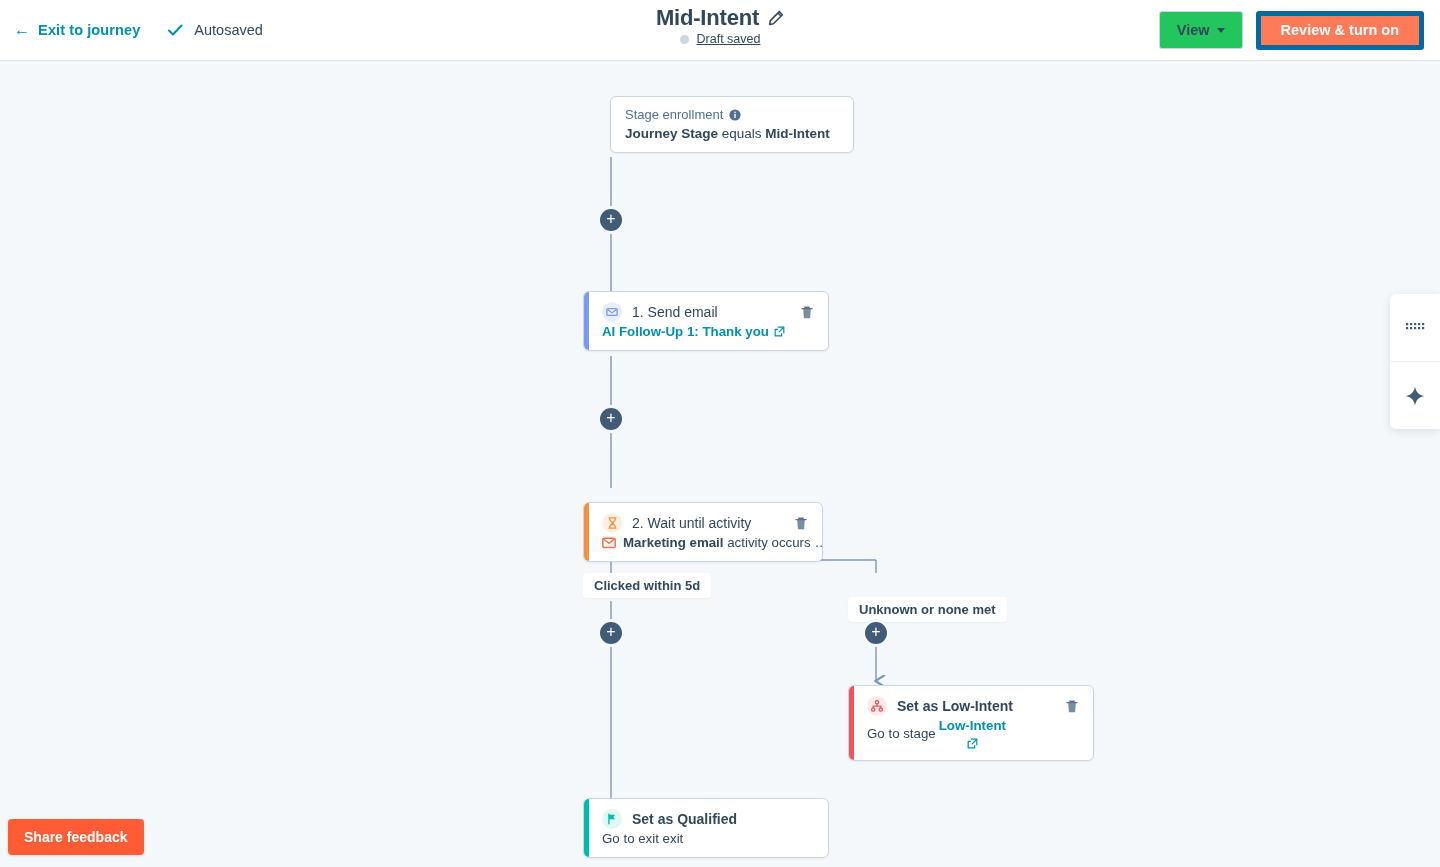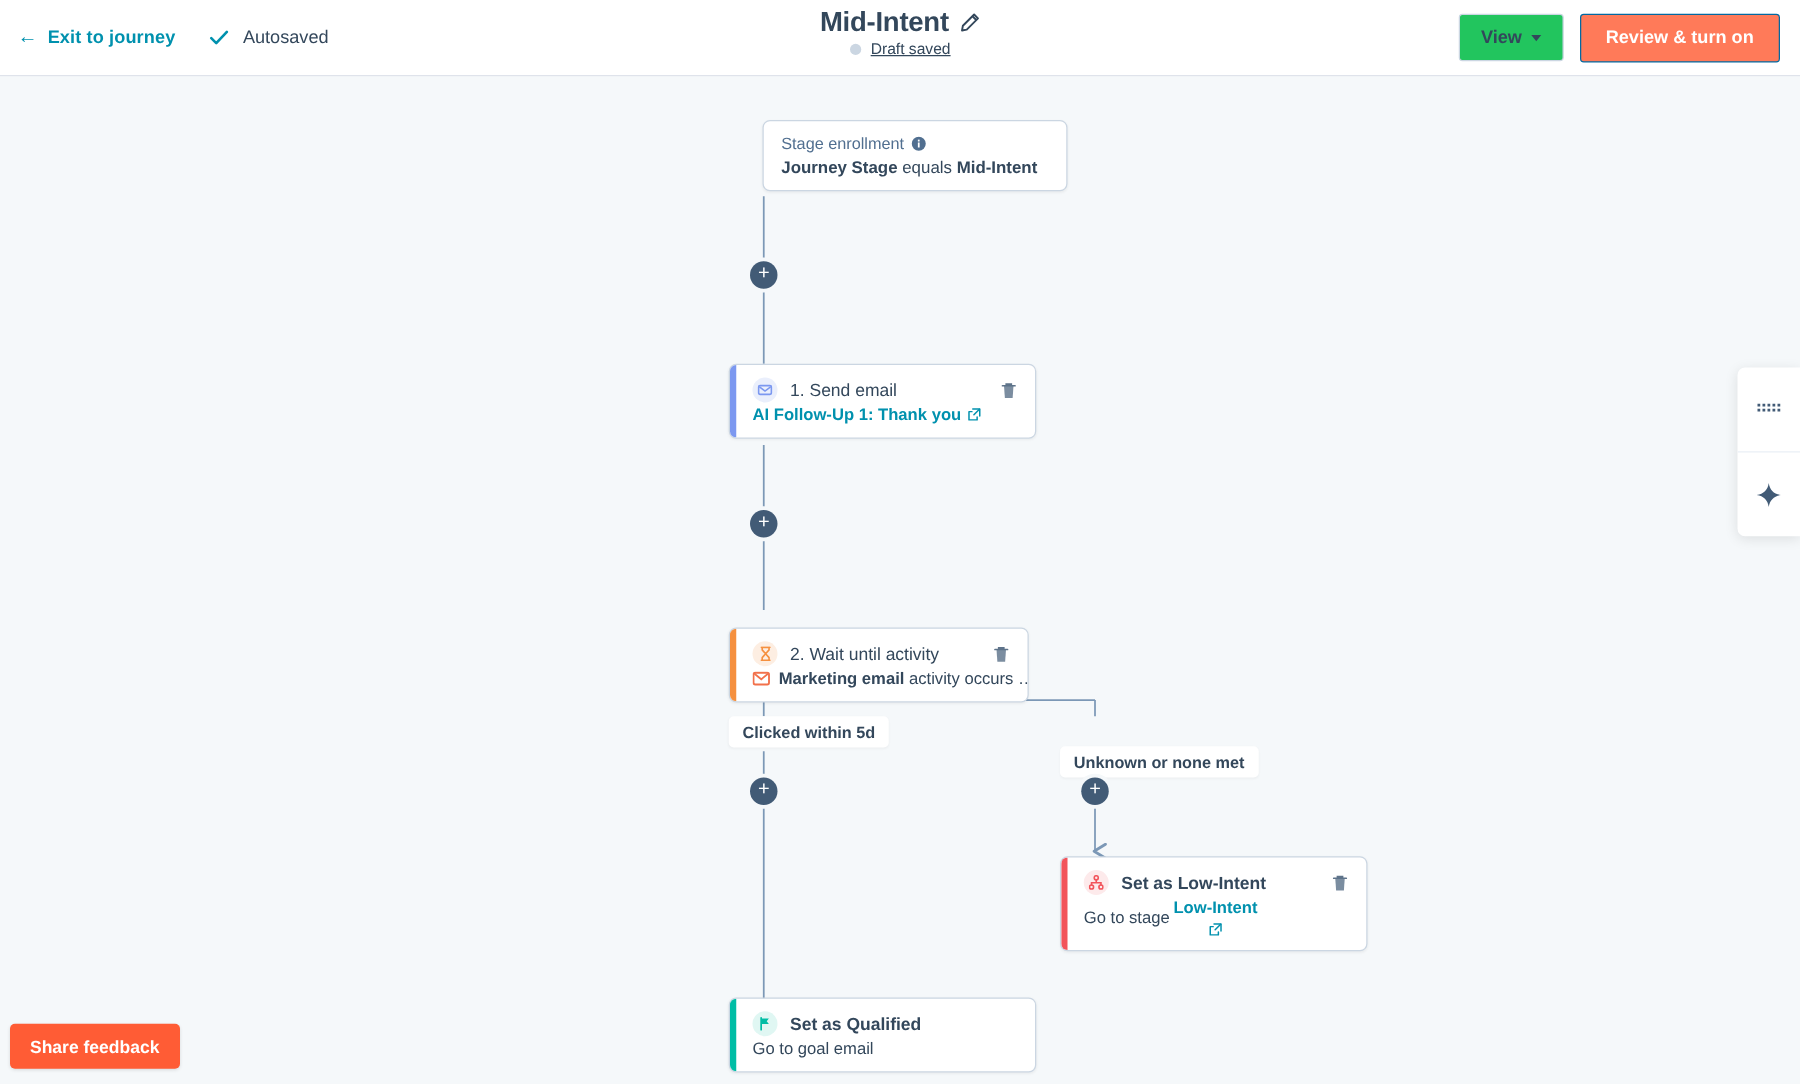--- a/index.html
+++ b/index.html
@@ -69,21 +69,21 @@
     color: #33475b; font-size: 14.5px; font-weight: 700;
     display: flex; align-items: center; gap: 7px; cursor: pointer;
     font-family: "Liberation Sans", sans-serif;
   }
   .caret {
     width: 0; height: 0; border-left: 4px solid transparent;
     border-right: 4px solid transparent; border-top: 5px solid #33475b;
   }
   .btn-primary {
     height: 39px; padding: 0 20px;
-    background: #ff7a59; border: 1px solid #0369a1; border-radius: 3px;
+    background: #ff7a59; border: 5px solid #0369a1; border-radius: 3px;
     color: #ffffff; font-size: 14.5px; font-weight: 700;
     display: flex; align-items: center; cursor: pointer;
     font-family: "Liberation Sans", sans-serif;
   }
 
   
   .canvas {
     position: absolute; top: 61px; left: 0;
     width: 1440px; height: 806px;
     background: #f5f8fa; overflow: hidden;
@@ -404,21 +404,21 @@
       <div class="row1">
         <span class="ic-badge" style="background:#e0f7f3;">
           <svg width="12" height="12" viewBox="0 0 14 14">
             <path d="M3.4 1.4 V12.6" fill="none" stroke="#00bda5" stroke-width="1.6" stroke-linecap="round"></path>
             <path d="M3.4 2 H10.6 L8.6 4.6 L10.6 7.2 H3.4 Z" fill="#00bda5"></path>
           </svg>
         </span>
         <span class="node-title bold">Set as Qualified</span>
       </div>
       <div class="row2">
-        <span class="plain">Go to goal email</span>
+        <span class="plain">Go to exit exit</span>
       </div>
     </div>
   </div>
 
   <div class="fab">
     <div class="fab-btn">
       <svg width="20" height="14" viewBox="0 0 20 14">
         <g fill="#425b76">
           <rect x="1" y="2" width="2.2" height="2.2"></rect>
             <rect x="5" y="2" width="2.2" height="2.2"></rect>

